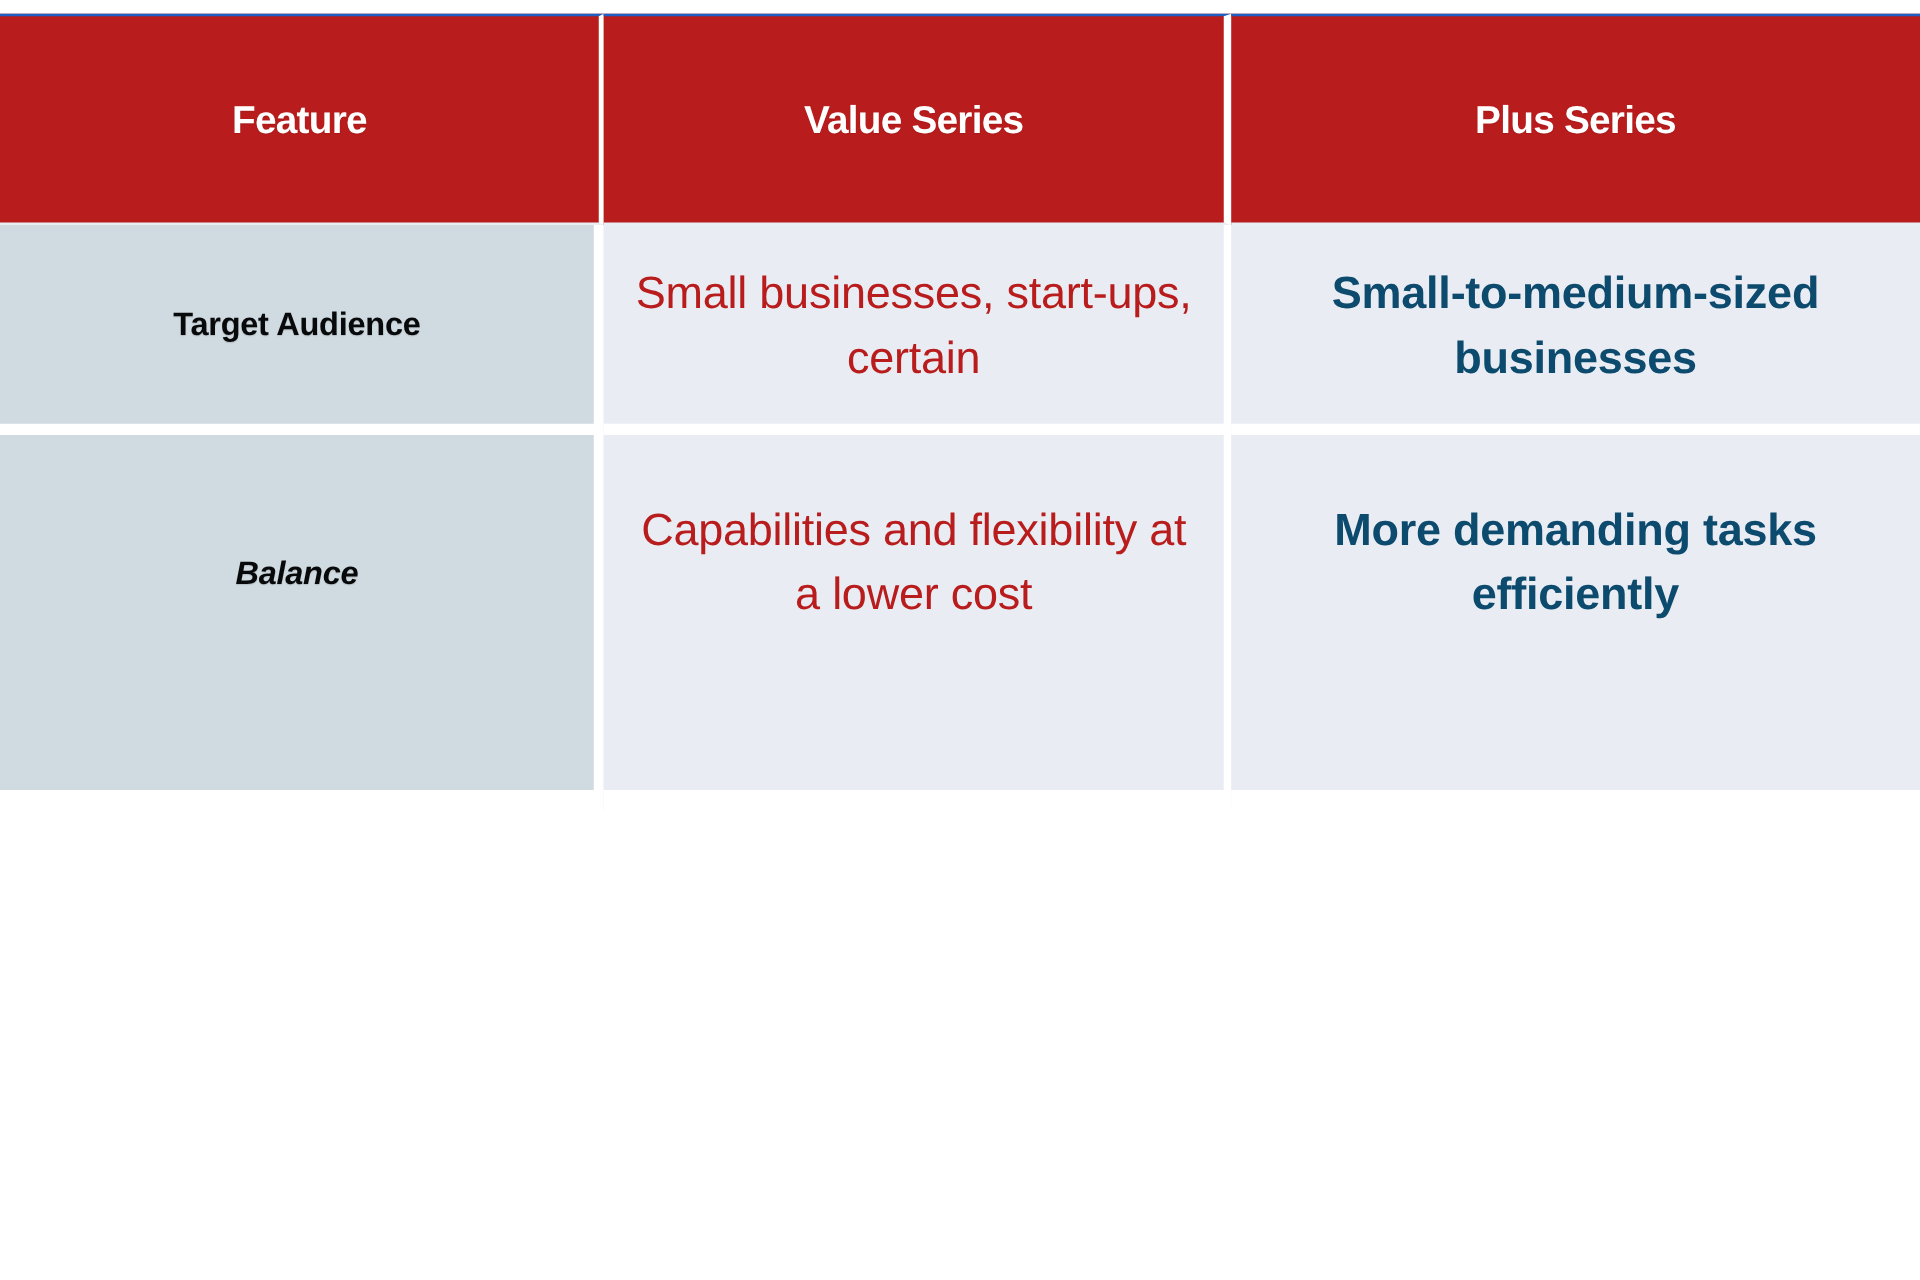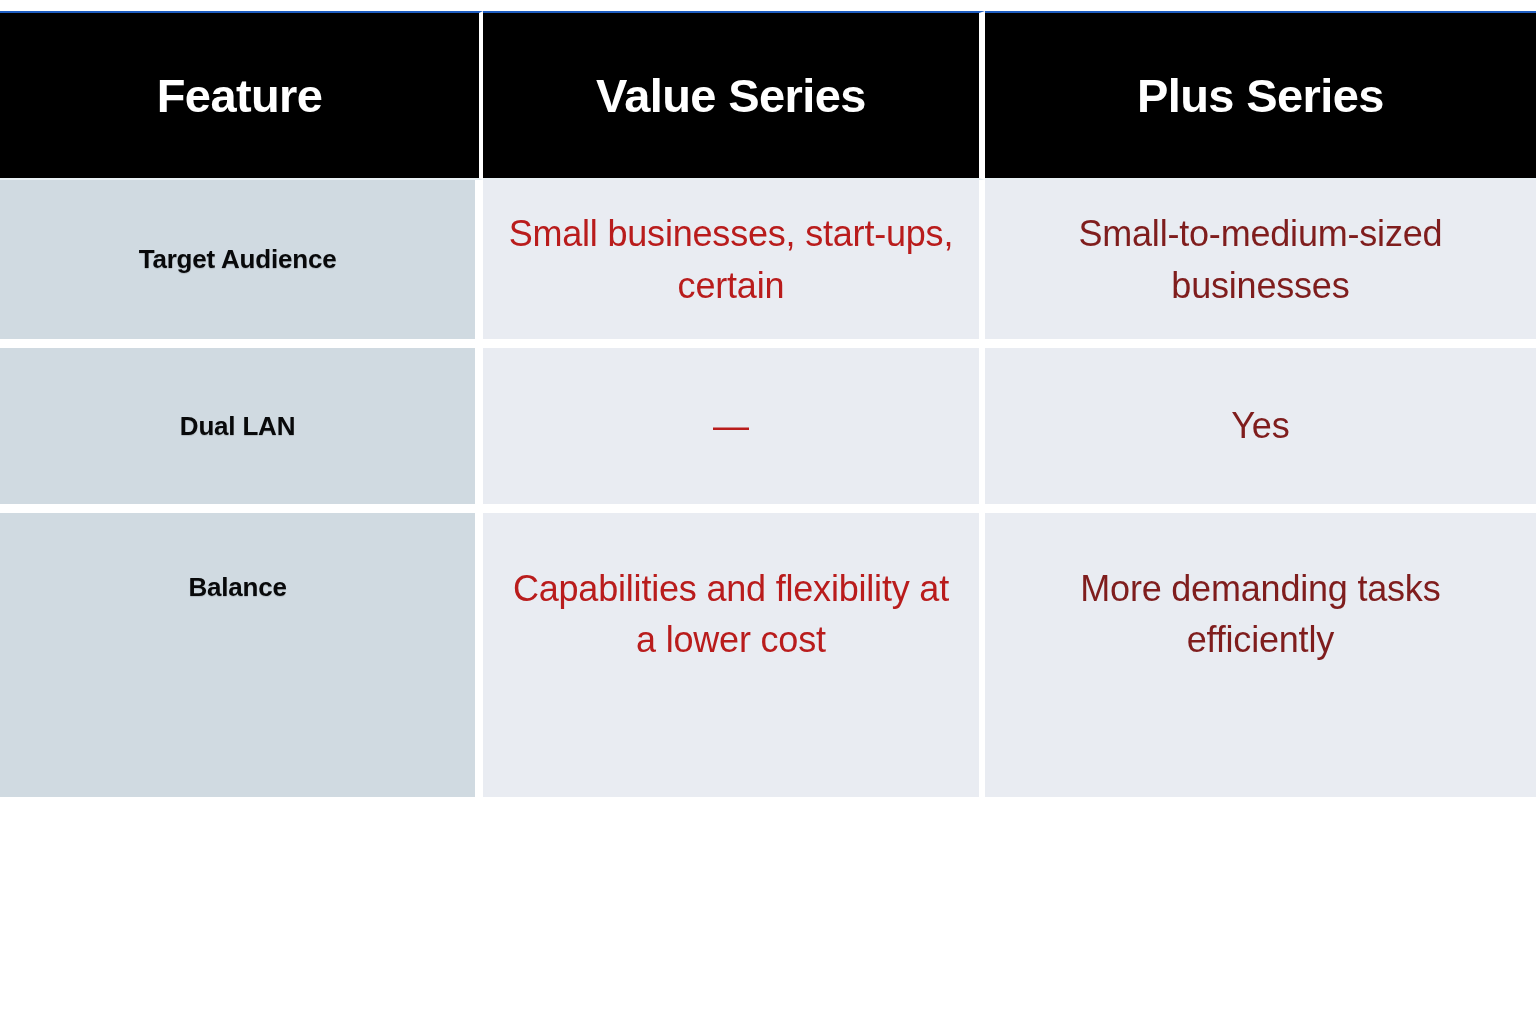--- a/index.html
+++ b/index.html
@@ -22,24 +22,24 @@
     width: 1536px;
     border-collapse: separate;
     border-spacing: 0;
   }
 
   
   .thead-row {
     height: 169px;
   }
   .th {
-    background: #000000;
+    background: #b91c1c;
     color: #ffffff;
     font-weight: bold;
-    font-size: 47px;
+    font-size: 31px;
     letter-spacing: -0.6px;
     text-align: center;
     vertical-align: middle;
     border-top: 2px solid #1f5ec2;
     border-bottom: 2px solid #e8f0f4;
     box-sizing: border-box;
     padding: 0 10px;
     text-shadow: 0 1px 1px rgba(0,0,0,0.10);
   }
   .th.col-feature { border-right: 4px solid #ffffff; }
@@ -68,38 +68,38 @@
     background: #e9ecf2;
     color: #b91c1c;
     font-weight: normal;
     font-size: 36px;
     line-height: 1.42;
     letter-spacing: -0.2px;
     border-right: 6px solid #ffffff;
   }
   .td.col-plus {
     background: #e9ecf2;
-    color: #7f1d1d;
-    font-weight: normal;
+    color: #0c4a6e;
+    font-weight: bold;
     font-size: 36px;
     line-height: 1.42;
     letter-spacing: -0.2px;
   }
 
   
   .col-feature { width: 468px; }
   .col-value   { width: 486px; }
   .col-plus    { width: 534px; margin-left: 36px; }
 
   
   .row-target  .td { height: 168px; }
   .row-memory  .td { height: 175px; }
   .row-duallan .td { height: 165px; }
   .row-balance .td { height: 300px; vertical-align: top; padding-top: 50px; }
-  .row-balance .td.col-feature { vertical-align: top; padding-top: 59px; }
+  .row-balance .td.col-feature { vertical-align: top; padding-top: 95px; font-style: italic; }
 </style>
 </head>
 <body>
 
 <table id="comparison-table">
   <thead>
     <tr class="thead-row">
       <th class="th col-feature">Feature</th>
       <th class="th col-value">Value Series</th>
       <th class="th col-plus">Plus Series</th>
@@ -107,25 +107,20 @@
   </thead>
   <tbody>
 
     <tr class="tr-data row-target">
       <td class="td col-feature">Target Audience</td>
       <td class="td col-value">Small businesses, start-ups, certain</td>
       <td class="td col-plus">Small-to-medium-sized businesses</td>
     </tr>
 
 
-    <tr class="tr-data row-duallan">
-      <td class="td col-feature">Dual LAN</td>
-      <td class="td col-value">—</td>
-      <td class="td col-plus">Yes</td>
-    </tr>
 
     <tr class="tr-data row-balance">
       <td class="td col-feature">Balance</td>
       <td class="td col-value">Capabilities and flexibility at a lower cost</td>
       <td class="td col-plus">More demanding tasks efficiently</td>
     </tr>
 
   </tbody>
 </table>
 

